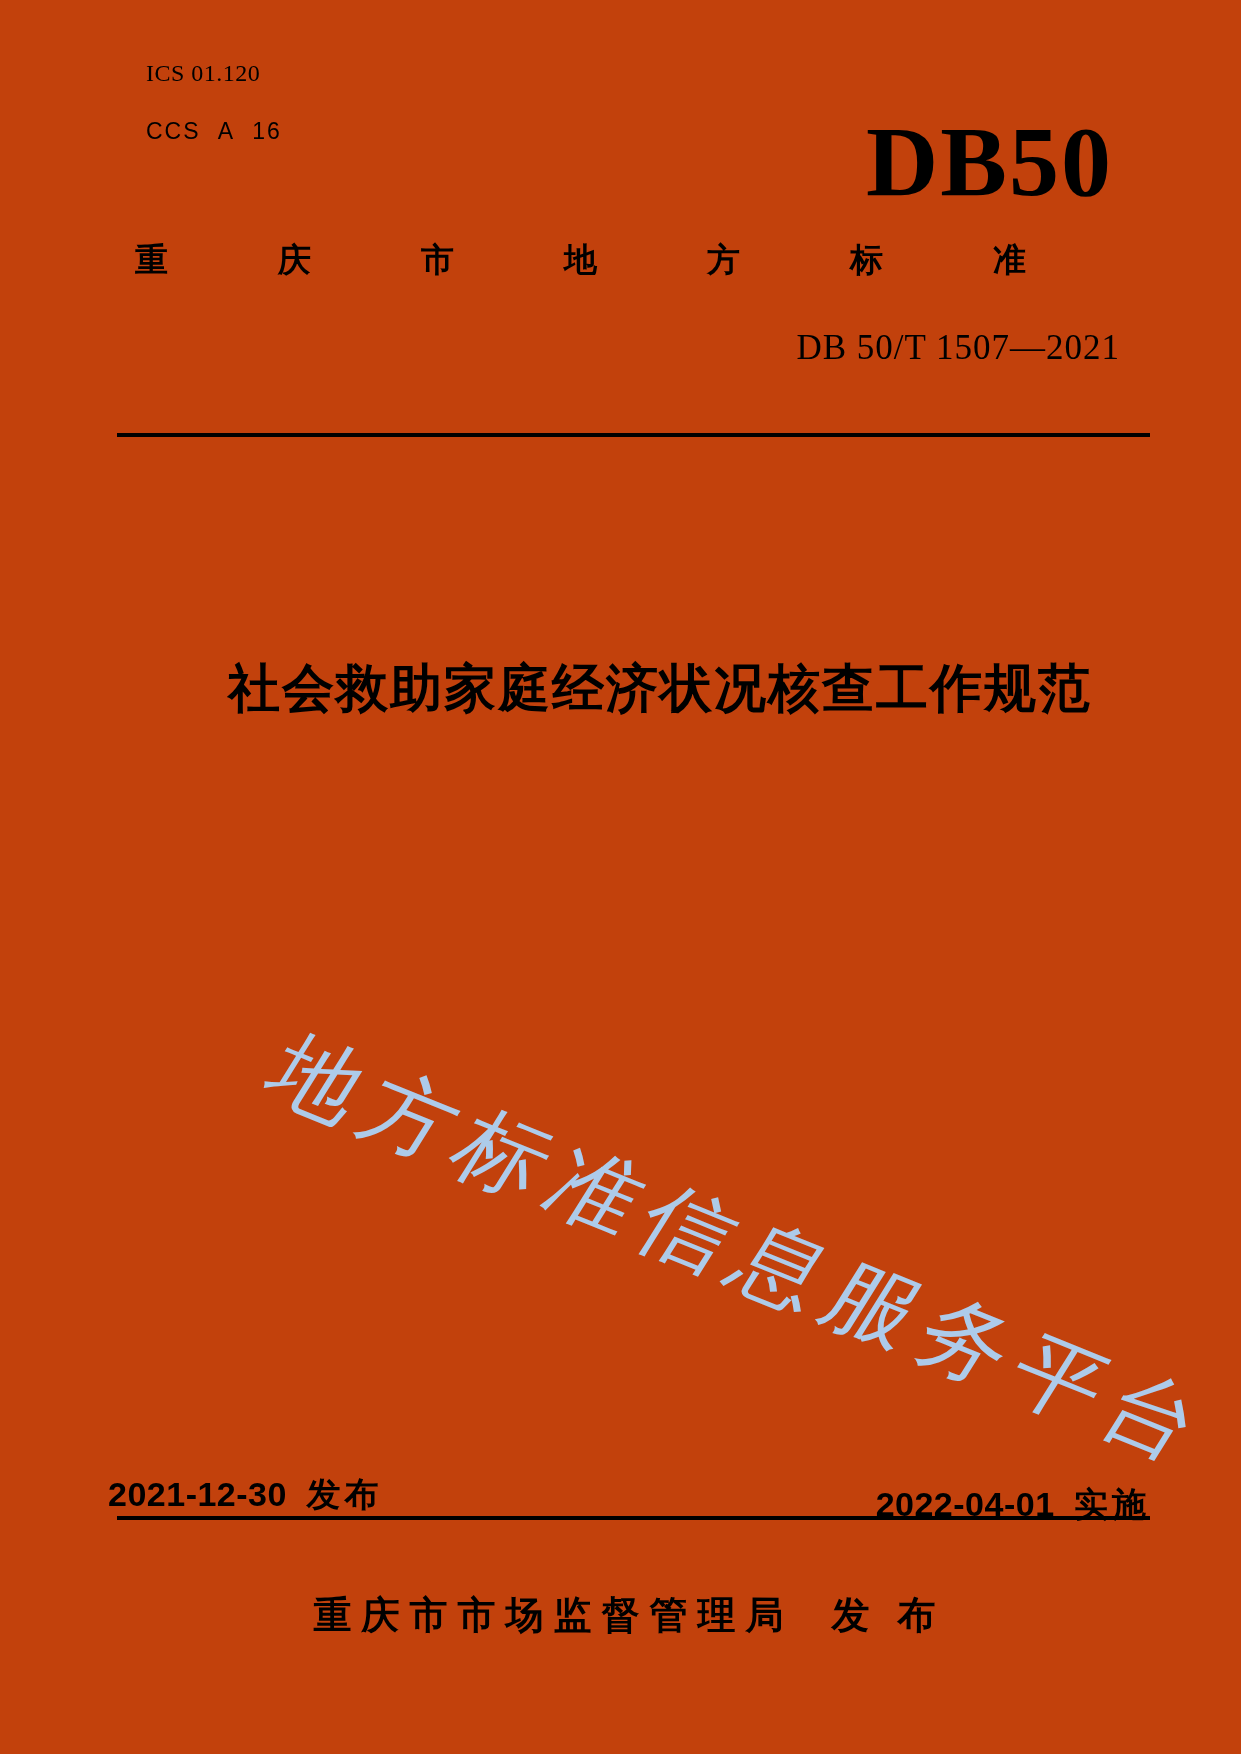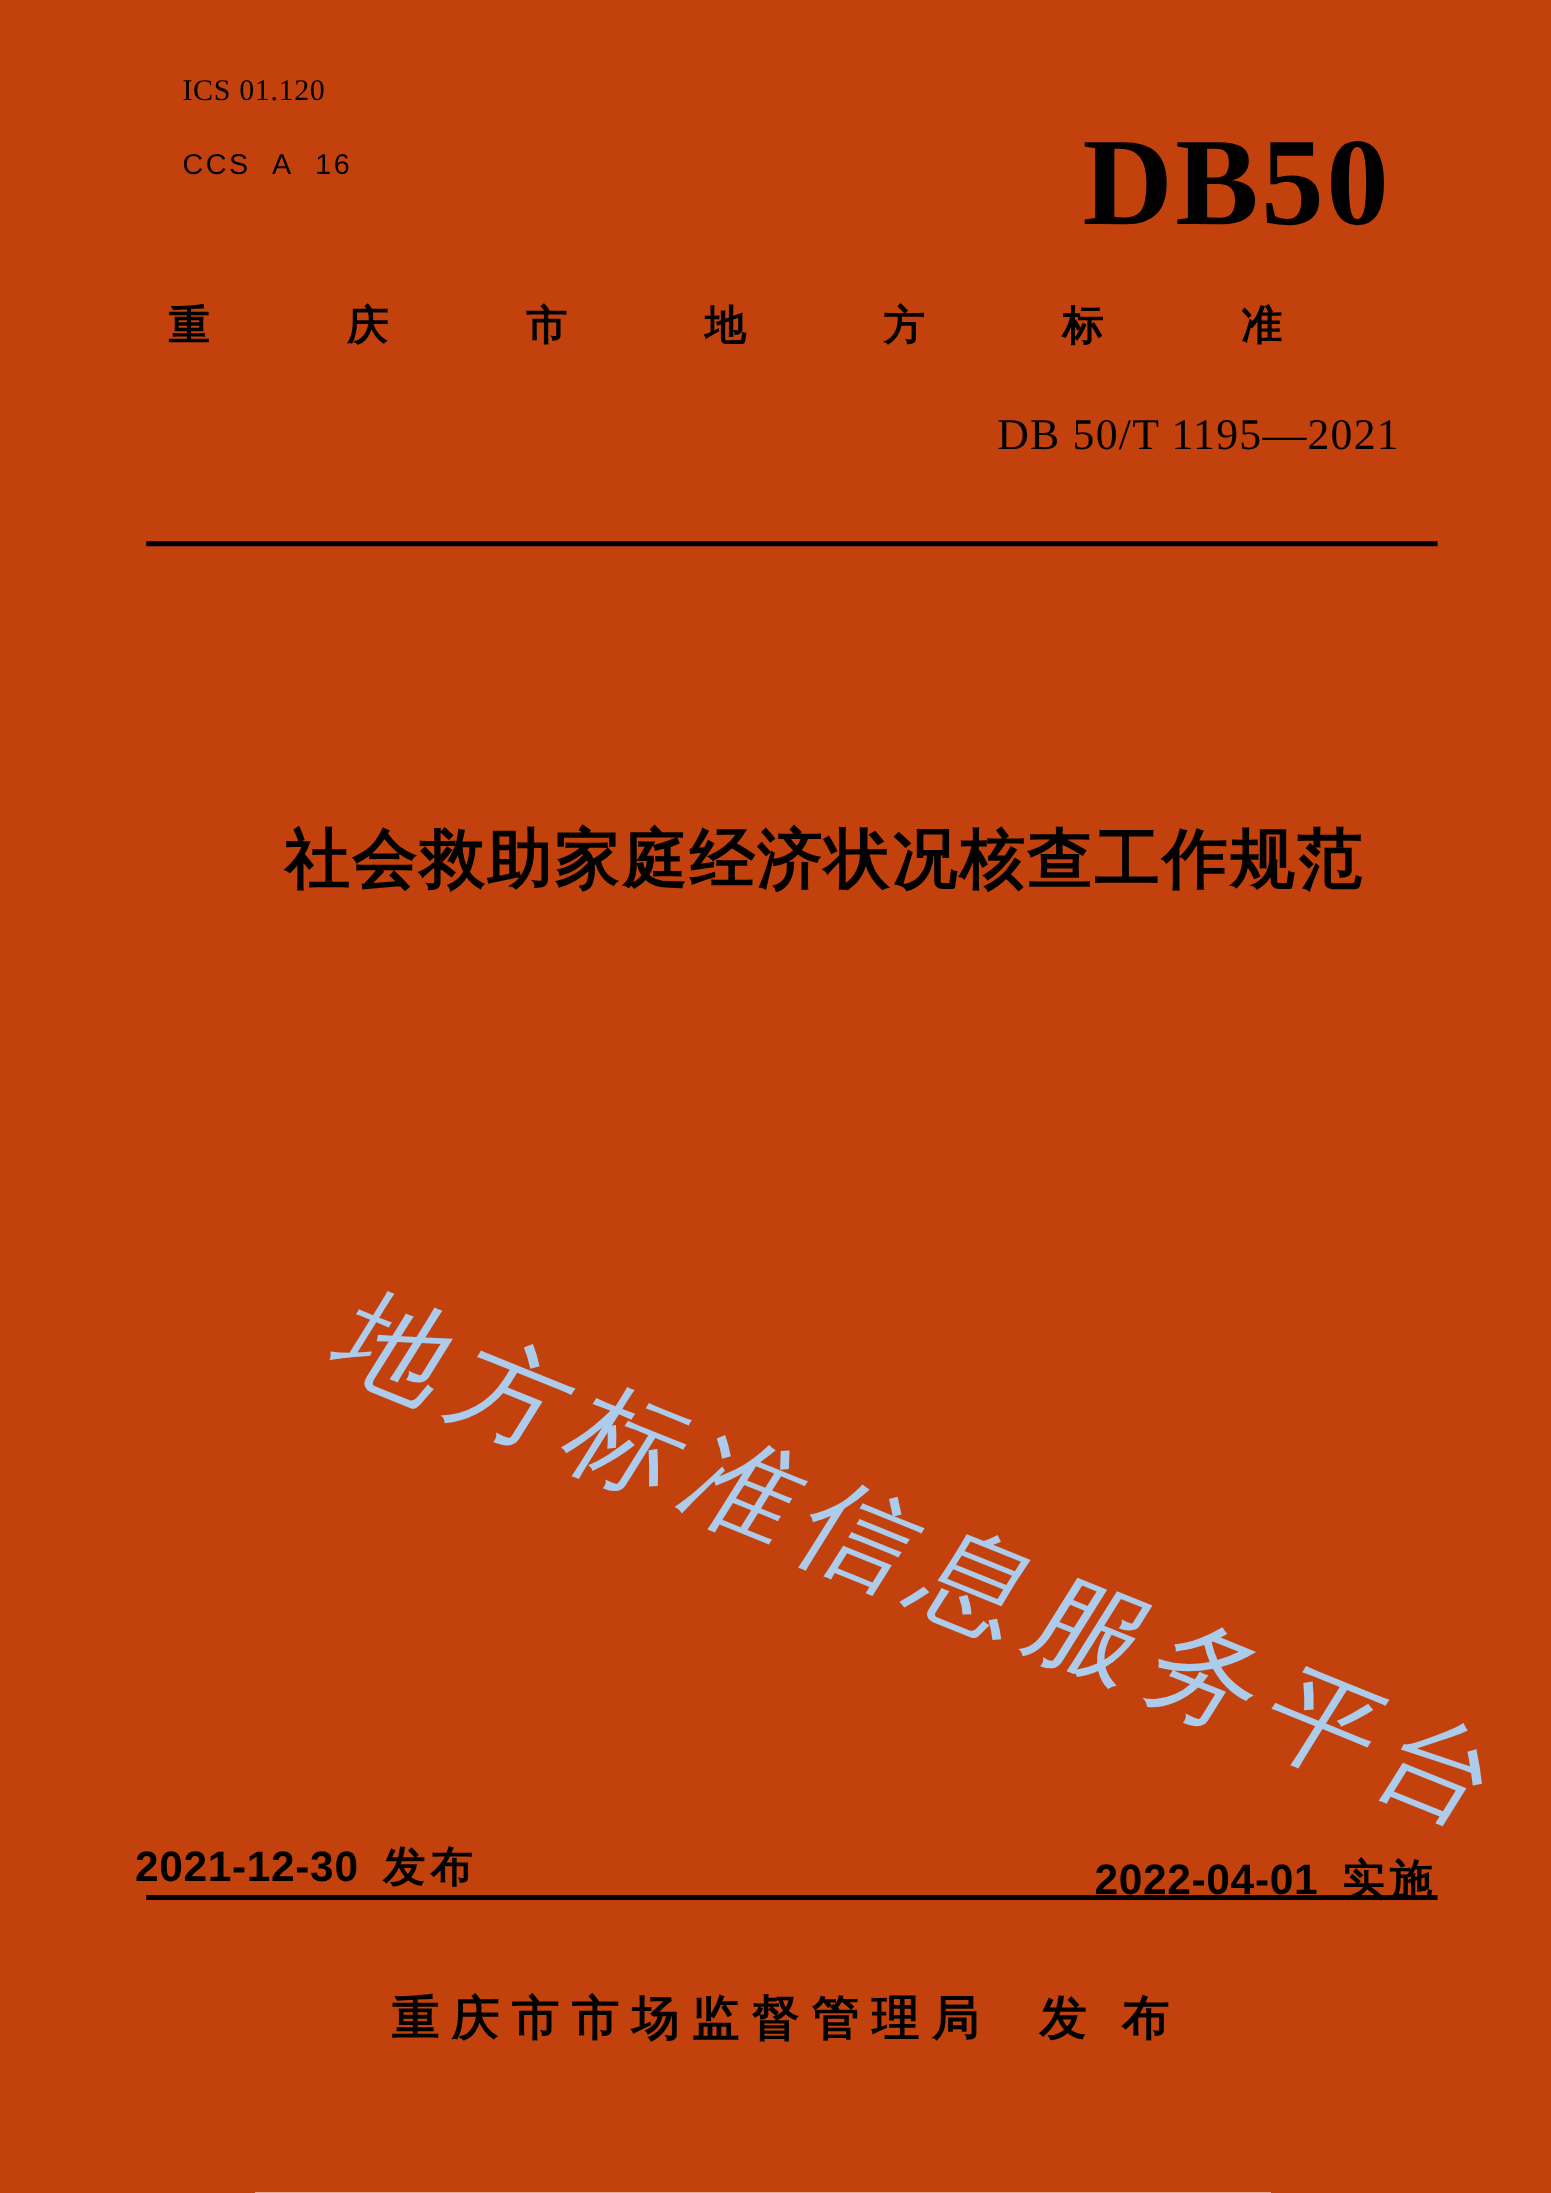--- a/index.html
+++ b/index.html
@@ -17,21 +17,21 @@
     position:absolute; left:146px; top:60px;
     font-family:"Liberation Serif", serif;
     font-size:24px; letter-spacing:0.5px;
   }
   .ccs {
     position:absolute; left:146px; top:94px;
     font-family:"Liberation Sans", sans-serif;
     font-size:23px; letter-spacing:2px; word-spacing:10px;margin-top:24px;
   }
   .db-logo {
-    position:absolute; right:128px; top:96px;
+    position:absolute; right:128px; top:112px;
     font-family:"Liberation Serif", serif;
     font-weight:700; font-size:100px; line-height:1;
     letter-spacing:2px;
   }
   .category {
     position:absolute; left:135px; top:243px;
     font-weight:700; font-size:33px; line-height:1;
     letter-spacing:110px; white-space:nowrap;text-align:center;
   }
   .doc-number {
@@ -78,21 +78,21 @@
 
 <div class="page">
 
   <div class="ics">ICS 01.120</div>
   <div class="ccs">CCS A 16</div>
 
   <div class="db-logo">DB50</div>
 
   <div class="category">重庆市地方标准</div>
 
-  <div class="doc-number">DB 50/T 1195—2021</div>
+  <div class="doc-number">DB 50/T 1507—2021</div>
 
   <div class="rule rule-top"></div>
 
   <h1 class="title">社会救助家庭经济状况核查工作规范</h1>
 
   <div class="watermark">地方标准信息服务平台</div>
 
   <div class="date-row-item issue-block">
     <span class="date-num">2021-12-30</span>
     <span class="date-label">发布</span>

